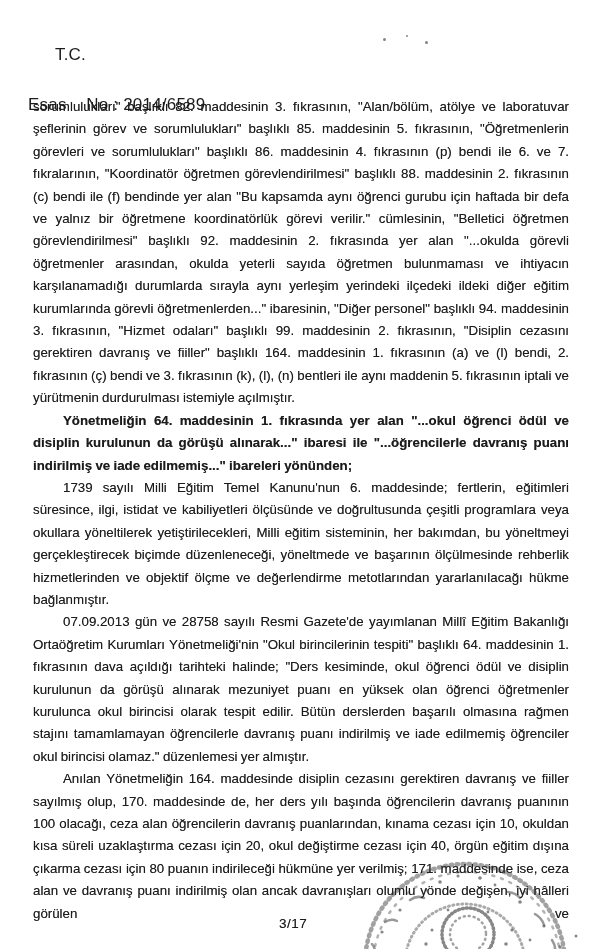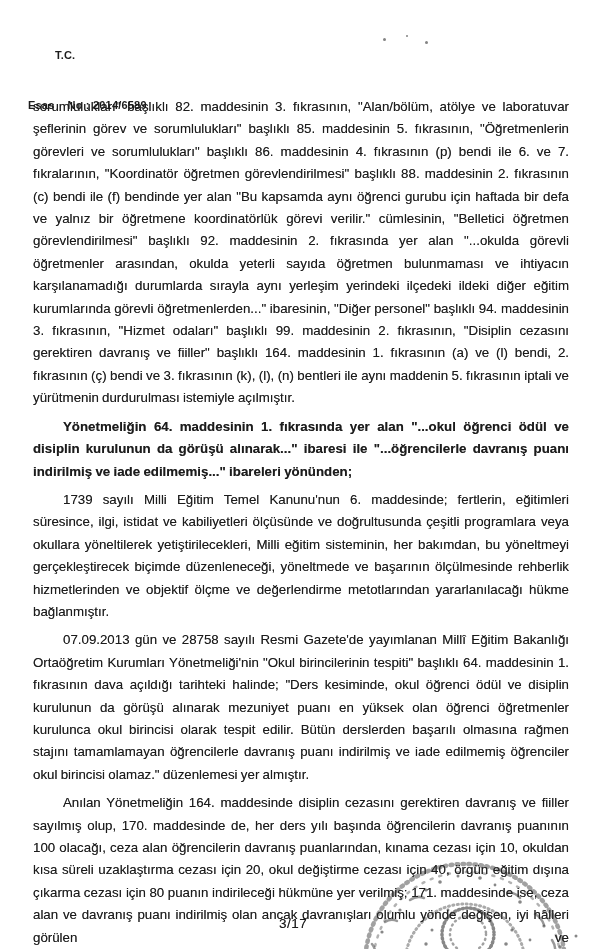--- a/index.html
+++ b/index.html
@@ -11,22 +11,22 @@
     background: #ffffff;
     overflow: hidden;
     font-family: "Liberation Sans", sans-serif;
     color: #1c1c1c;
   }
   
   .header {
     position: absolute;
     top: 14px;
     left: 28px;
-    font-weight: bold;
-    font-size: 11px;
+    font-weight: normal;
+    font-size: 17px;
     line-height: 16.5px;
     letter-spacing: 0.2px;
     white-space: pre;
   }
   .header .tc { margin-left: 27px; }
   
   .specks { position:absolute; top:0; left:0; }
   .speck {
     position: absolute;
     width: 3px; height: 3px;
@@ -40,21 +40,21 @@
     top: 96px;
     left: 33px;
     width: 536px;
     font-size: 13.3px;
     line-height: 22.4px;
     text-align: justify;
     word-spacing: -0.4px;
     text-shadow: 0 0 .4px rgba(20,20,20,.55);
   }
   .body-text p { margin: 0; }
-  .body-text p.indent { text-indent: 30px; margin-top: 6px; }
+  .body-text p.indent { text-indent: 30px; }
   .body-text p.bold { font-weight: bold; }
   .body-text p.continues { text-align-last: justify; }
   
   .pagenum {
     position: absolute;
     top: 916px;
     left: 279px;
     font-size: 13.5px;
     letter-spacing: .5px;
     text-shadow: 0 0 .4px rgba(20,20,20,.55);

